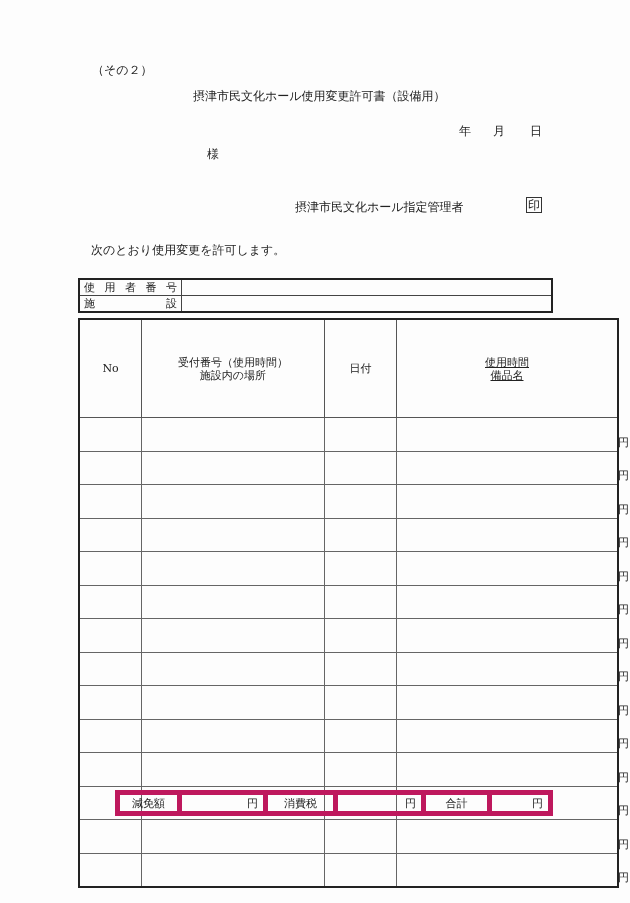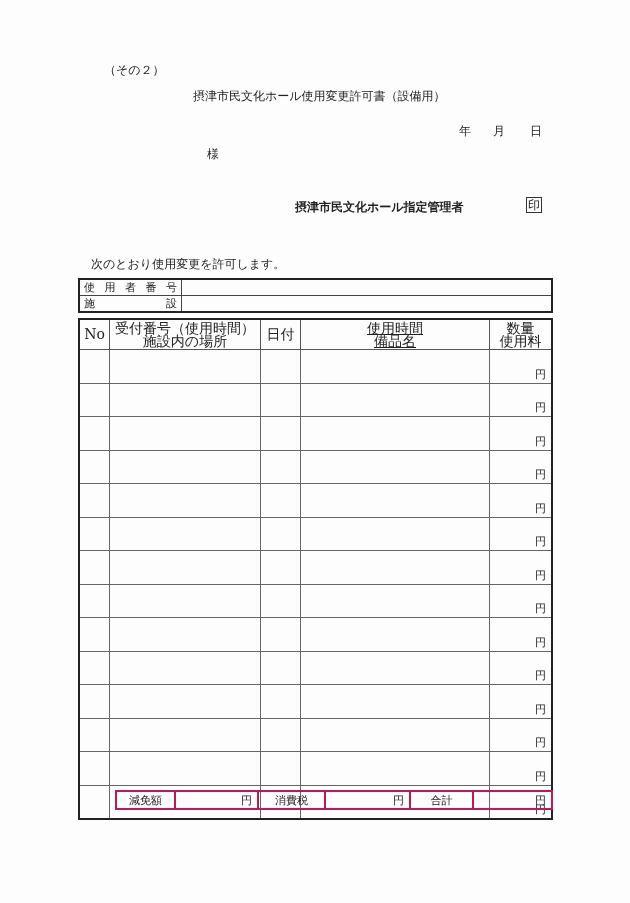--- a/index.html
+++ b/index.html
@@ -10,48 +10,48 @@
   .seal { border:1px solid #333; padding:0 1px; line-height:14px; font-size:12px; }
   table { border-collapse:collapse; position:absolute; table-layout:fixed; }
   td { padding:0; font-size:11px; line-height:13px; }
   
   #info { left:78px; top:278px; width:475px; border:2px solid #222; }
   #info td { height:15px; border:1px solid #444; }
   #info td.lbl { width:93px; padding:0 4px; }
   .spread { display:flex; justify-content:space-between; }
   
   #main { left:78px; top:318px; width:475px; border:2px solid #222; }
-  #main th { font-weight:normal; font-size:14px; line-height:13px; border:1px solid #555; height:29px; padding:0; text-align:center; }
+  #main th { font-weight:normal; font-size:11px; line-height:13px; border:1px solid #555; height:29px; padding:16px; text-align:center; }
   #main td { border:1px solid #666; height:30.5px; vertical-align:bottom; }
   #main td.yen { text-align:right; padding-right:5px; padding-bottom:2px; }
   #main th.no, #main td.no { width:29px; }
   #main .rcpt { width:150px; }
   #main .date { width:39px;margin-left:32px; }
   #main .time { width:188px;text-decoration:underline; }
   
   #foot { left:115px; top:790px; width:438px; border:2px solid #222; border-top:1px solid #222; }
-  #foot td { border:2px solid #be185d; height:16px; text-align:center; }
+  #foot td { border:5px solid #be185d; height:16px; text-align:center; }
   #foot td.val { text-align:right; padding-right:5px; }
 </style>
 </head>
 <body>
 
-<div class="abs t12" style="left:104px;top:62px;">（その２）</div>
+<div class="abs t12" style="left:92px;top:62px;">（その２）</div>
 <div class="abs t12" style="left:193px;top:88px;">摂津市民文化ホール使用変更許可書（設備用）</div>
 
 <div class="abs t12" style="left:459px;top:123px;">年</div>
 <div class="abs t12" style="left:493px;top:123px;">月</div>
 <div class="abs t12" style="left:530px;top:123px;">日</div>
 
 <div class="abs t12" style="left:207px;top:146px;">様</div>
 
-<div class="abs t12" style="left:295px;top:199px;font-weight:bold;">摂津市民文化ホール指定管理者</div>
+<div class="abs t12" style="left:295px;top:199px;">摂津市民文化ホール指定管理者</div>
 <div class="abs seal" style="left:526px;top:197px;">印</div>
 
-<div class="abs t12" style="left:91px;top:256px;">次のとおり使用変更を許可します。</div>
+<div class="abs t12" style="left:91px;top:242px;">次のとおり使用変更を許可します。</div>
 
 <table id="info">
   <tbody>
       <tr>
     <td class="lbl">
       <div class="spread">
         <span>使</span>
         <span>用</span>
         <span>者</span>
         <span>番</span>

